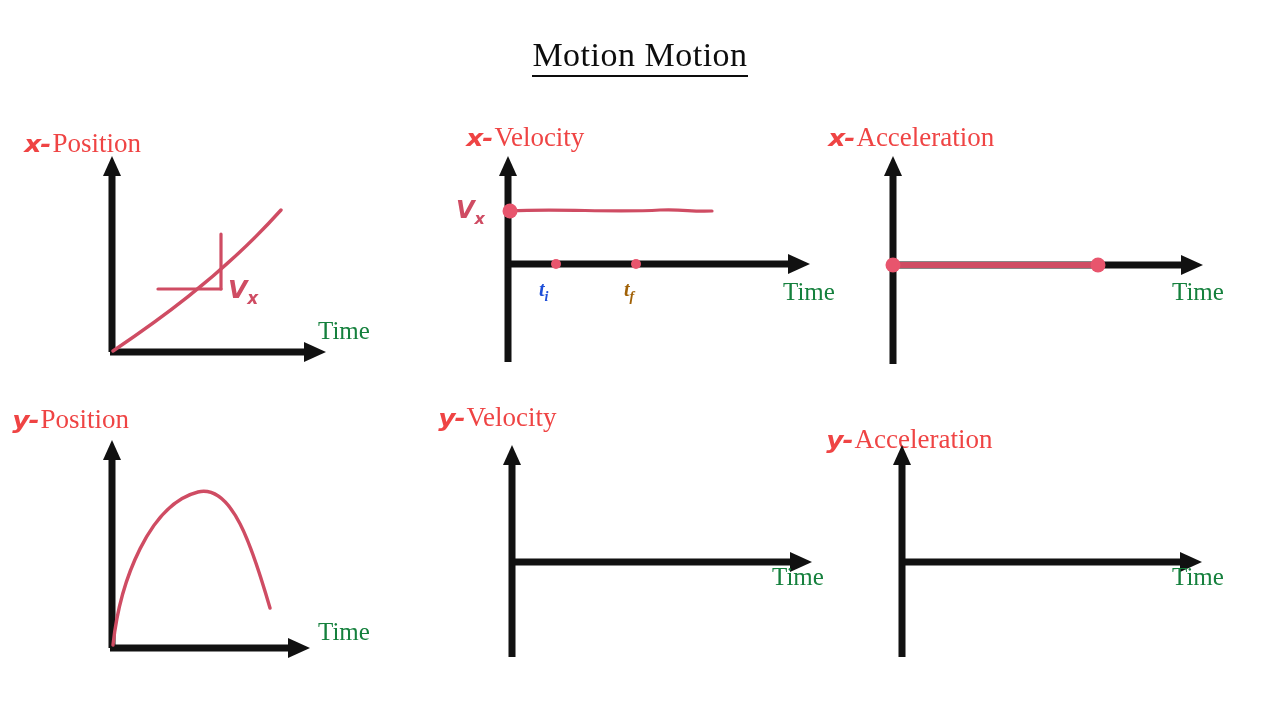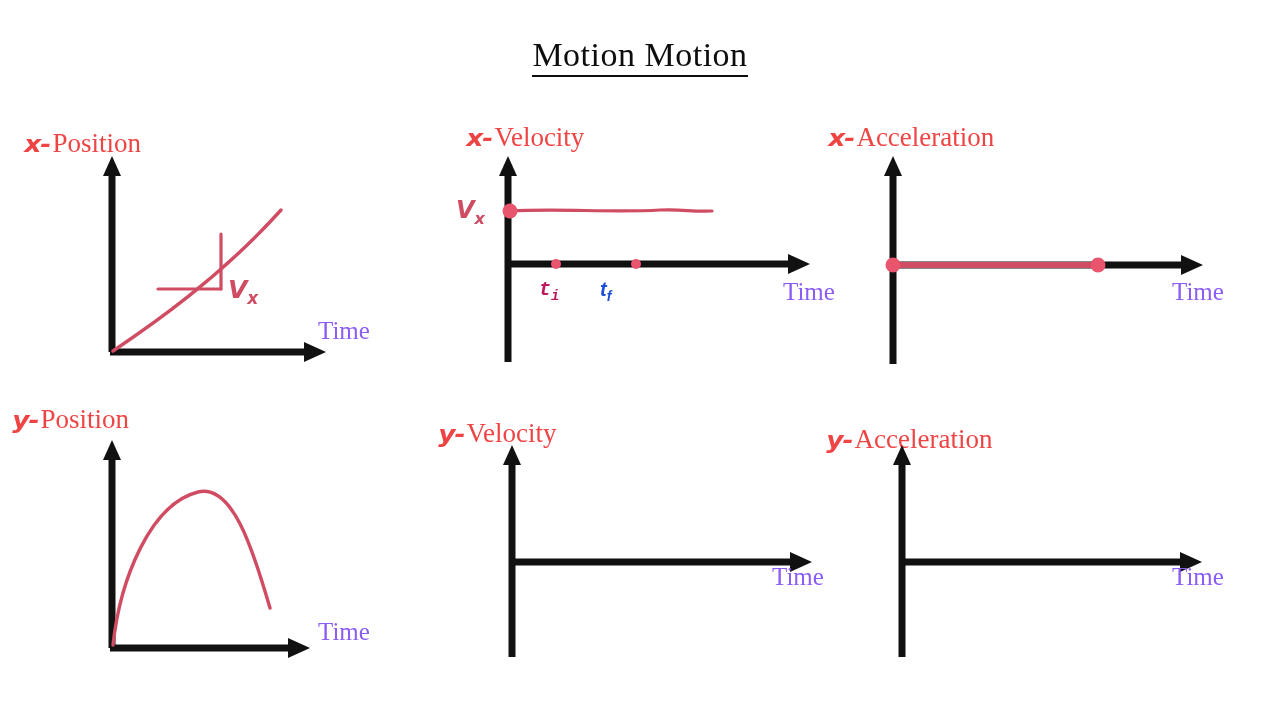--- a/index.html
+++ b/index.html
@@ -50,21 +50,21 @@
     font-style: italic;
     font-size: 23px;
     letter-spacing: -1px;
     margin-right: 4px;
     display: inline-block;
     transform: scaleX(1.15);
   }
   .time-label {
     position: absolute;
     font-size: 25px;
-    color: #8b5cf6;
+    color: #15803d;
     white-space: nowrap;
   }
 
   
   .graph-svg {
     position: absolute;
     overflow: visible;
   }
 </style>
 </head>
@@ -131,27 +131,27 @@
 
       <circle cx="86" cy="114" r="5" fill="#e8556d"></circle>
       <circle cx="166" cy="114" r="5" fill="#e8556d"></circle>
     </svg>
 
     <div style="position:absolute; left:456px; top:196px; font-family:'DejaVu Sans',sans-serif;
                 font-size:24px; font-weight:bold; font-style:italic; color:#cf4c63;">
       <span>V</span><sub style="font-size:16px;">x</sub>
     </div>
 
-    <div style="position:absolute; left:539px; top:278px; font-family:Liberation Mono, monospace;
-                font-size:20px; font-weight:bold; font-style:italic; color:#be185d;">
+    <div style="position:absolute; left:539px; top:278px; font-family:Liberation Serif, serif;
+                font-size:20px; font-weight:bold; font-style:italic; color:#1d4ed8;">
       <span>t</span><sub style="font-size:14px;">i</sub>
     </div>
 
-    <div style="position:absolute; left:600px; top:278px; font-family:Liberation Sans, sans-serif;
-                font-size:20px; font-weight:bold; font-style:italic; color:#1d4ed8;">
+    <div style="position:absolute; left:624px; top:278px; font-family:Liberation Serif, serif;
+                font-size:20px; font-weight:bold; font-style:italic; color:#a16207;">
       <span>t</span><sub style="font-size:14px;">f</sub>
     </div>
 
     <div class="time-label" style="left:783px; top:278px;">Time</div>
   </div>
 
   <div class="panel">
     <div class="panel-label" style="left:830px; top:124px;">
       <span class="axis-var">x-</span><span>Acceleration</span>
     </div>
@@ -193,21 +193,21 @@
         <polygon points="230,218 208,208 208,228" fill="#111111"></polygon>
       </g>
 
       <path d="M 33,215 C 40,150 70,74 118,62 C 152,54 172,116 190,178" stroke="#cf4c63" stroke-width="3.4" fill="none" stroke-linecap="round"></path>
     </svg>
 
     <div class="time-label" style="left:318px; top:618px;">Time</div>
   </div>
 
   <div class="panel">
-    <div class="panel-label" style="left:440px; top:420px;">
+    <div class="panel-label" style="left:440px; top:404px;">
       <span class="axis-var">y-</span><span>Velocity</span>
     </div>
 
     <svg class="graph-svg" style="left:480px; top:435px;" width="370" height="240" viewBox="0 0 370 240">
 
       <g>
         <line x1="32" y1="26" x2="32" y2="222" stroke="#111111" stroke-width="7"></line>
         <polygon points="32,10 23,30 41,30" fill="#111111"></polygon>
       </g>
 

